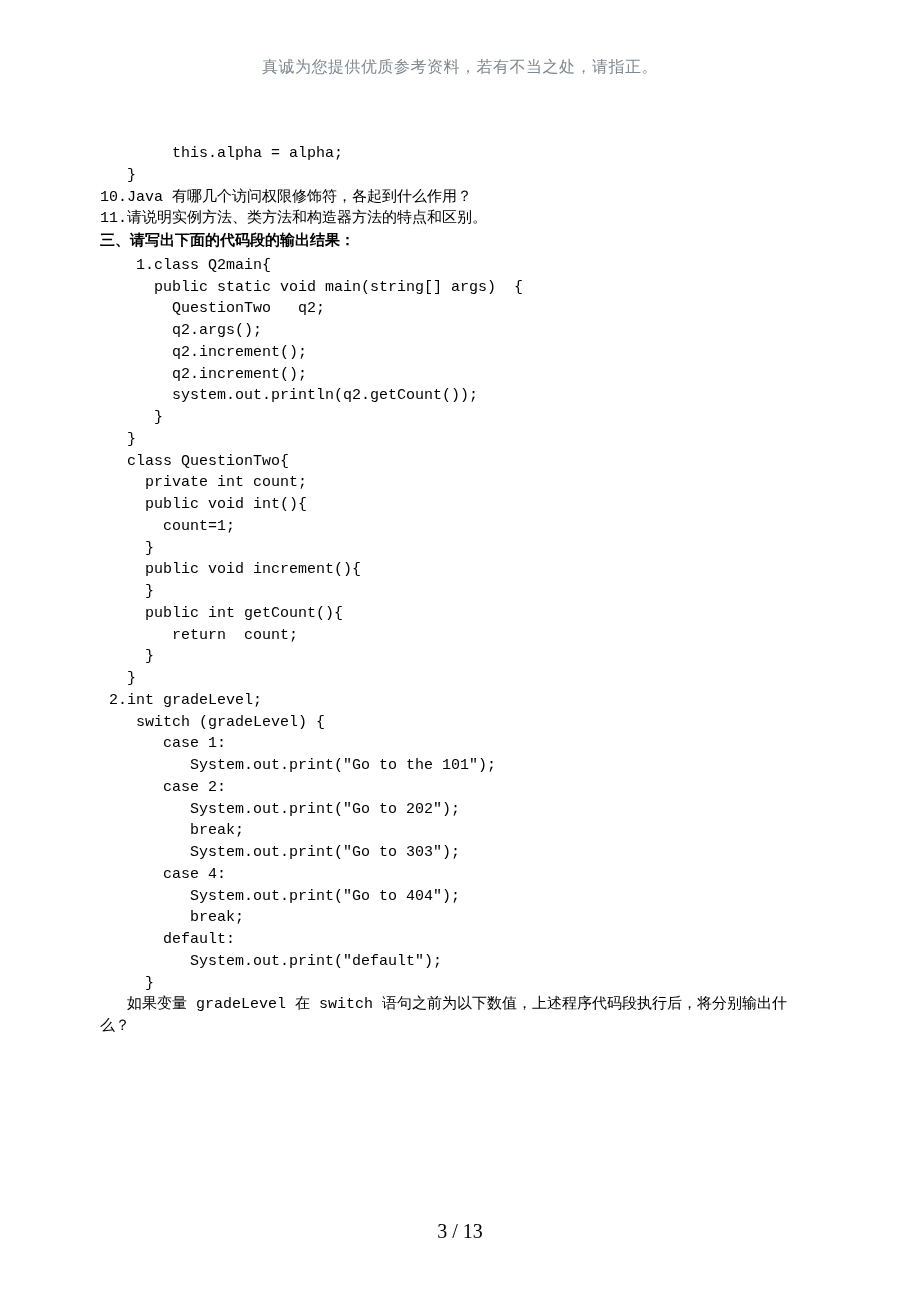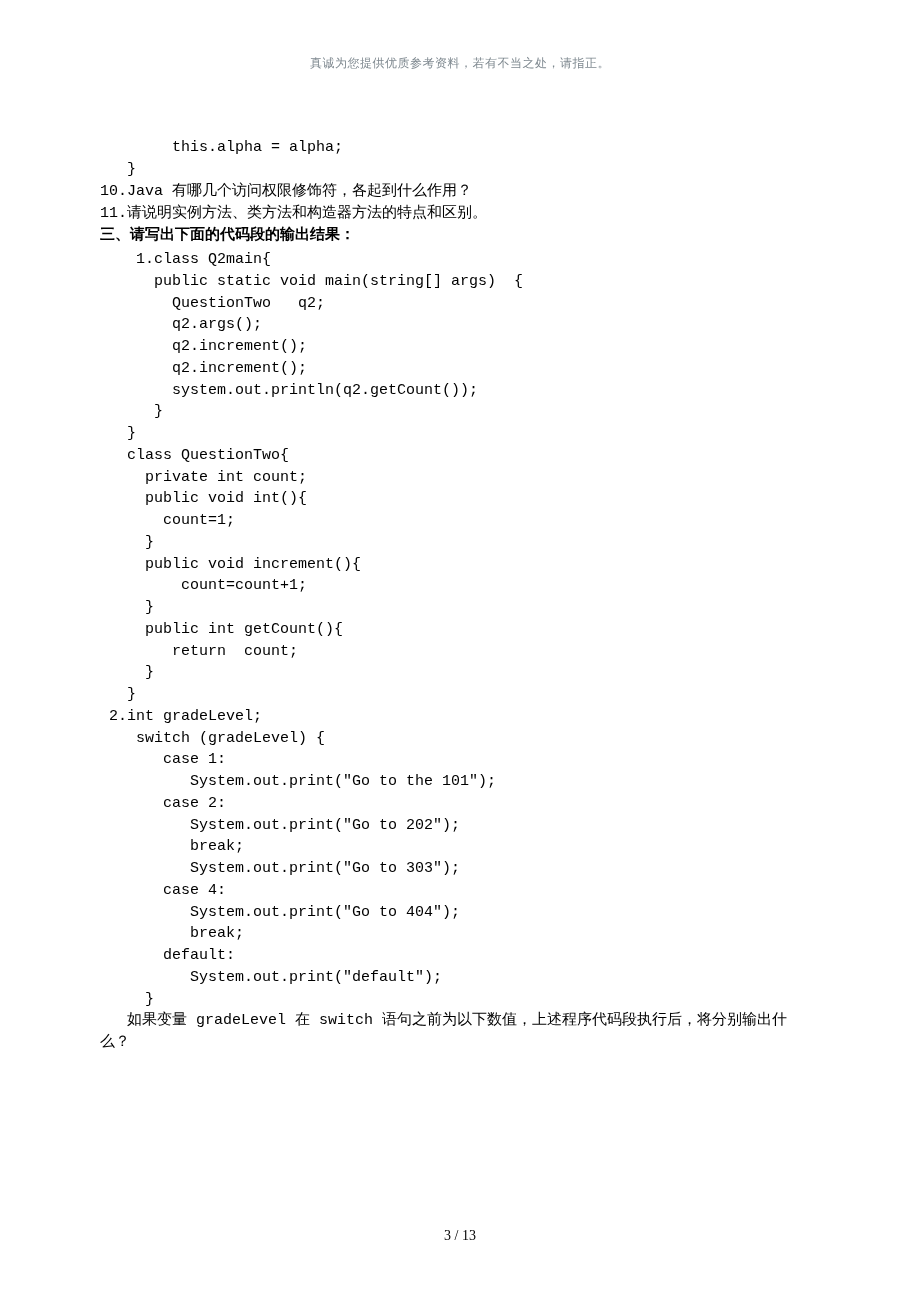--- a/index.html
+++ b/index.html
@@ -9,42 +9,42 @@
     width: 920px;
     height: 1302px;
     position: relative;
     color: #000;
     font-size: 15px;
     line-height: 1.45;
   }
   .page-header {
     text-align: center;
     color: #7f8990;
-    font-size: 12px;
+    font-size: 16px;
     padding-top: 55px;
     letter-spacing: 0.5px;
   }
   .content {
     padding: 62px 98px 0 100px;
   }
   .mono {
     font-family: "SimSun", "宋体", "Courier New", monospace;
   }
   .line { white-space: pre; }
   .q10 { padding-left: 0; }
   .section-title {
     font-weight: bold;
   }
   .block { margin-top: 3px; }
   .page-footer {
     position: absolute;
     bottom: 56px;
     width: 100%;
     text-align: center;
-    font-size: 14px;
+    font-size: 20px;
     color: #000;
     font-family: "SimSun", serif;
   }
 </style>
 </head>
 <body>
 
 <div class="page-header">
   <span>真诚为您提供优质参考资料，若有不当之处，请指正。</span>
 </div>
@@ -70,21 +70,20 @@
       <div class="line">        q2.increment();</div>
       <div class="line">        system.out.println(q2.getCount());</div>
       <div class="line">      }</div>
       <div class="line">   }</div>
       <div class="line">   class QuestionTwo{</div>
       <div class="line">     private int count;</div>
       <div class="line">     public void int(){</div>
       <div class="line">       count=1;</div>
       <div class="line">     }</div>
       <div class="line">     public void increment(){</div>
-      <div class="line">         count=count+1;</div>
       <div class="line">     }</div>
       <div class="line">     public int getCount(){</div>
       <div class="line">        return  count;</div>
       <div class="line">     }</div>
       <div class="line">   }</div>
       <div class="line"> 2.int gradeLevel;</div>
       <div class="line">    switch (gradeLevel) {</div>
       <div class="line">       case 1:</div>
       <div class="line">          System.out.print("Go to the 101");</div>
       <div class="line">       case 2:</div>

